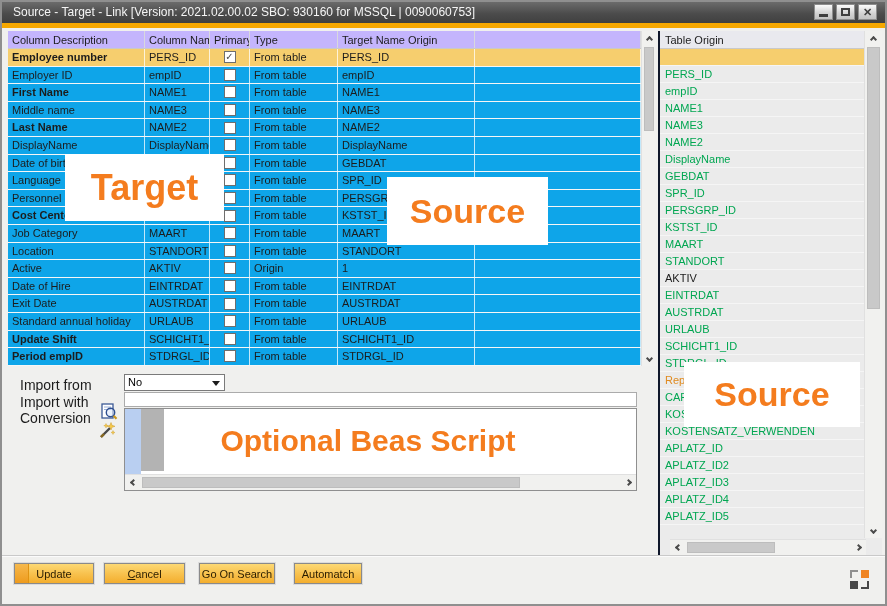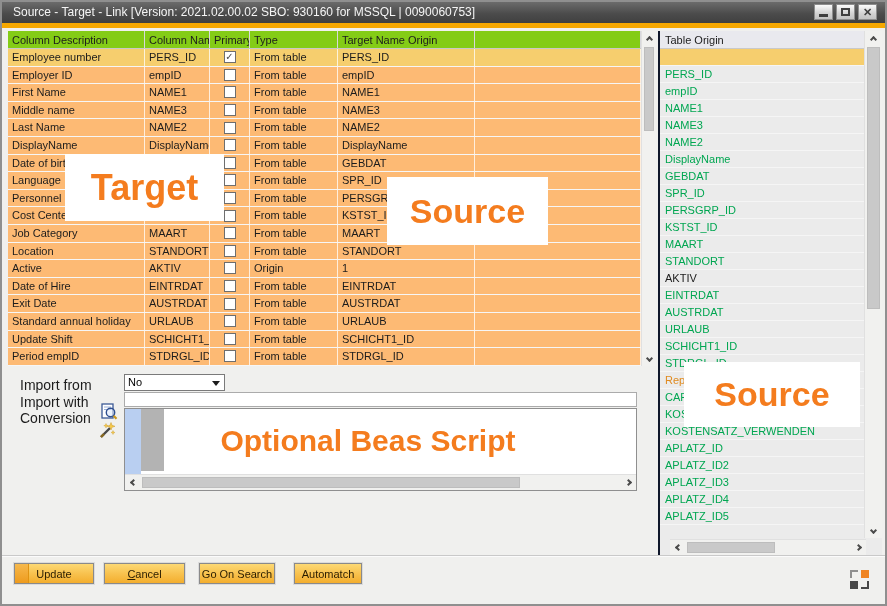--- a/index.html
+++ b/index.html
@@ -17,29 +17,29 @@
   .winbtn{ width:19px; height:16px; background:linear-gradient(#fbfbfb,#d2d2d2 60%,#c3c3c3);
            border:1px solid #8d8d8d; display:flex; align-items:center; justify-content:center; }
   .ico-min{ width:9px; height:3px; background:#3f3f3f; margin-top:7px; }
   .ico-max{ width:9px; height:8px; border:2px solid #3f3f3f; }
   .ico-x{ font-size:11px; font-weight:bold; color:#3f3f3f; line-height:1; }
   .accent{ position:absolute; left:0; top:21px; right:0; height:5px; background:#F5A700; }
 
   
   .mtable{ position:absolute; left:6px; top:29px; width:648px; height:335px; background:#ebebeb; }
   .thead,.trow{ display:grid; grid-template-columns:137px 65px 40px 88px 137px 1fr; width:633px; }
-  .thead{ height:18px; line-height:18px; background:#84cc16; border-bottom:1px solid #c9c9c9;
+  .thead{ height:18px; line-height:18px; background:#c4b5fd; border-bottom:1px solid #c9c9c9;
           font-size:11px; color:#1c1c1c; }
   .hc{ padding-left:4px; border-right:1px solid #d8d8dd; white-space:nowrap; overflow:hidden; }
   .trow{ height:17.6px; line-height:16.6px; font-size:11px; color:#1c1c1c;
-         border-bottom:1px solid #f6f6f6; background:#fdba74; }
+         border-bottom:1px solid #f6f6f6; background:#0ea5e9; }
   .trow.sel{ background:#F6CE6E; }
   .tc{ padding-left:4px; border-right:1px solid rgba(255,255,255,.75);
        white-space:nowrap; overflow:hidden; }
-  .trow.bold .tc-desc{ font-weight:normal; }
+  .trow.bold .tc-desc{ font-weight:bold; }
   .tc-prim{ display:flex; align-items:center; justify-content:center; padding-left:0; }
   .cb{ width:12px; height:12px; background:#fff; border:1px solid #6e6e6e; font-size:10px;
        line-height:10px; text-align:center; color:#4a4a4a; }
 
   
   .vscroll{ position:absolute; top:0; right:0; width:15px; background:#f1f1ef;
             border-left:1px solid #e0e0e0; }
   .sb-thumb{ position:absolute; left:2px; right:2px; background:#c9c9c9; border:1px solid #bdbdbd; }
   .sarrow{ position:absolute; width:100%; height:14px; display:flex; align-items:center; justify-content:center; }
   .chev{ display:inline-block; width:5px; height:5px; border-left:2px solid #4b4b4b; border-bottom:2px solid #4b4b4b; }

